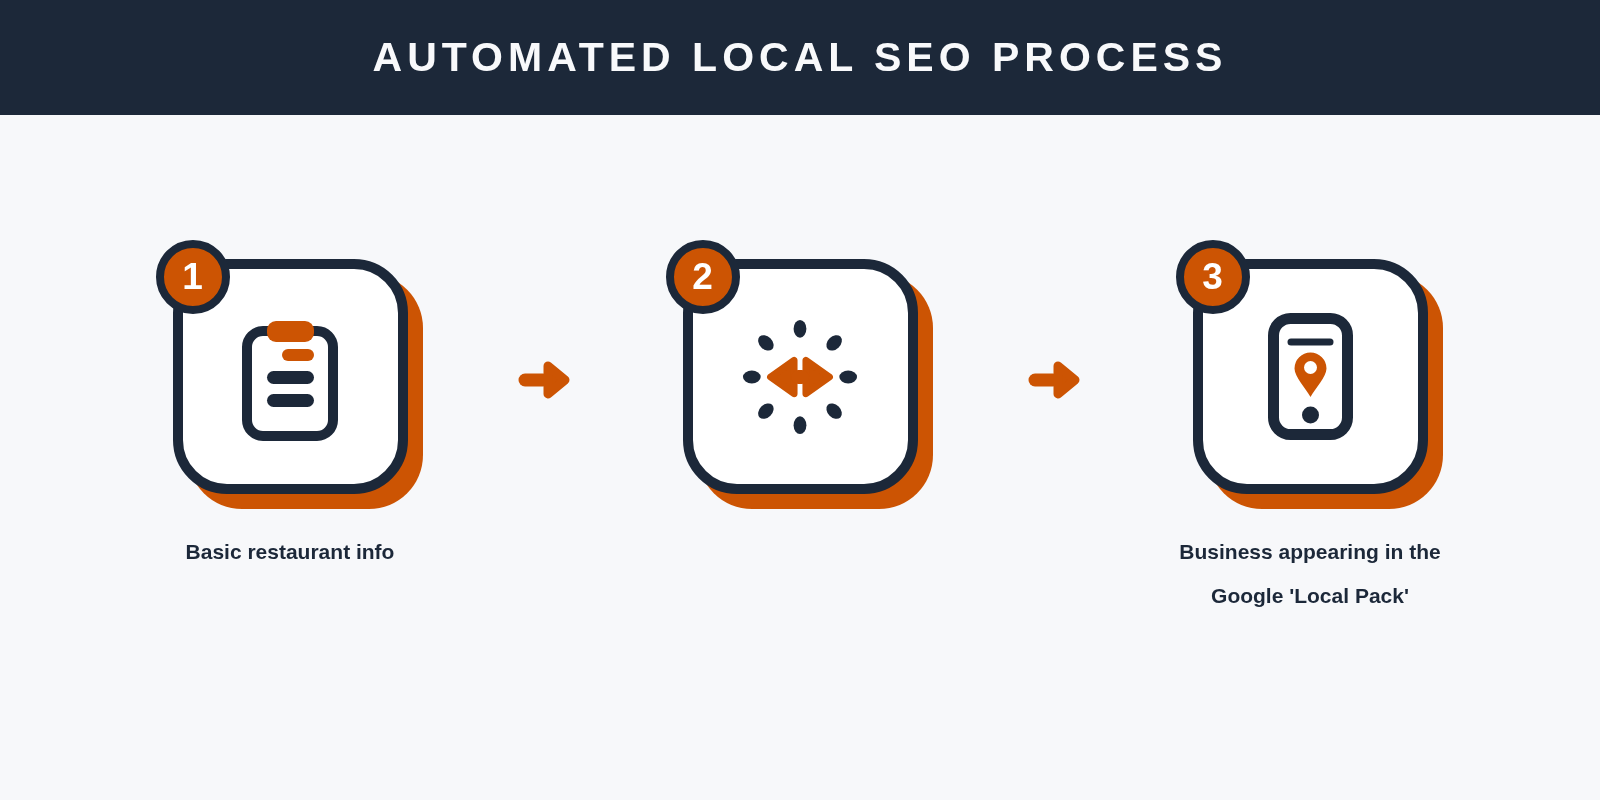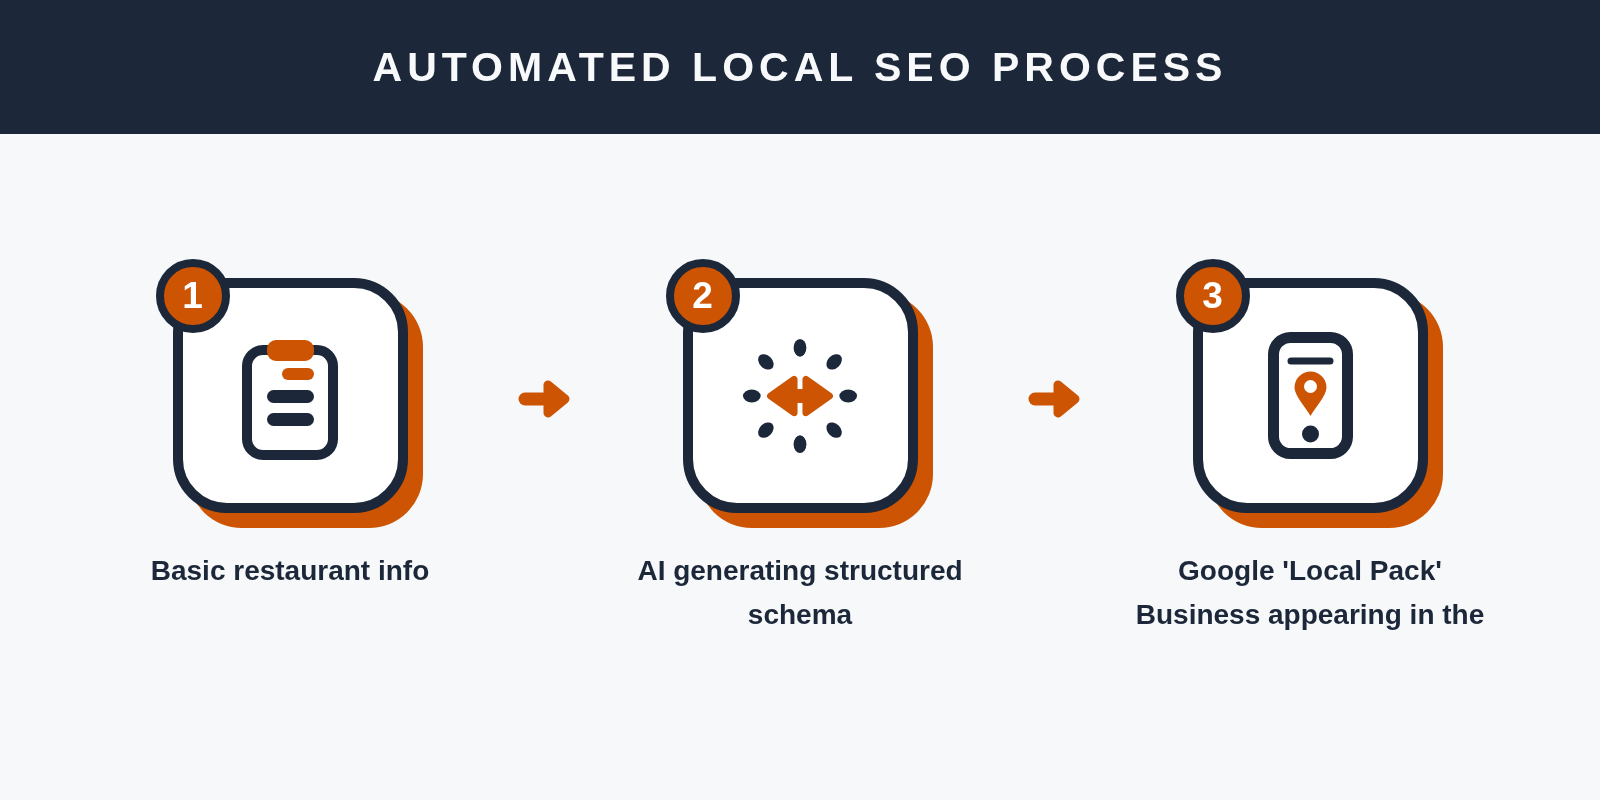--- a/index.html
+++ b/index.html
@@ -9,21 +9,21 @@
     --card: #ffffff;
     --title: #f8f9fb;
   }
   * { box-sizing: border-box; margin: 0; padding: 0; }
   html, body { width: 1600px; height: 800px; overflow: hidden; }
   body {
     background: var(--bg);
     font-family: "Liberation Sans", "DejaVu Sans", sans-serif;
   }
   .header {
-    height: 134px;
+    height: 115px;
     background: var(--navy);
     display: flex;
     align-items: center;
     justify-content: center;
   }
   .header h1 {
     color: var(--title);
     font-size: 41px;
     font-weight: 700;
     letter-spacing: 5px;
@@ -61,21 +61,21 @@
     align-items: center;
     justify-content: center;
     color: #ffffff;
     font-size: 37px;
     font-weight: 700;
   }
   .label {
     margin-top: 36px;
     text-align: center;
     color: var(--navy);
-    font-size: 28px;
+    font-size: 21px;
     font-weight: 700;
     line-height: 44px;
   }
   .label span { display: block; }
   .arrow-cell {
     width: 70px;
     margin-top: 97px;
     display: flex;
     justify-content: center;
   }
@@ -140,24 +140,20 @@
           <ellipse class="fn" cx="25.3" cy="94.7" rx="6.5" ry="9" transform="rotate(45 25.3 94.7)"></ellipse>
           <ellipse class="fn" cx="94.7" cy="94.7" rx="6.5" ry="9" transform="rotate(-45 94.7 94.7)"></ellipse>
           <g class="fo so" stroke-width="7" stroke-linejoin="round" stroke-linecap="round">
             <path d="M30 60 L54 43 L54 77 Z"></path>
             <path d="M90 60 L66 43 L66 77 Z"></path>
             <rect x="51" y="53" width="18" height="14" rx="7" stroke="none"></rect>
           </g>
         </svg>
       </div>
     </div>
-    <div class="label">
-      <span>AI generating structured</span>
-      <span>schema</span>
-    </div>
   </div>
 
   <div class="arrow-cell">
     <svg width="56" height="48" viewBox="0 0 56 48" xmlns="http://www.w3.org/2000/svg">
       <line class="so" x1="8" y1="24" x2="26" y2="24" stroke-width="13" stroke-linecap="round"></line>
       <path class="fo so" d="M31 10 L48 24 L31 38 Z" stroke-width="9" stroke-linejoin="round" stroke-linecap="round"></path>
     </svg>
   </div>
 
   <div class="step">
@@ -169,18 +165,18 @@
         <svg width="85" height="127" viewBox="0 0 85 127" xmlns="http://www.w3.org/2000/svg">
           <rect class="fw sn" x="5.5" y="5.5" width="74" height="116" rx="17" stroke-width="11"></rect>
           <line class="sn" x1="23" y1="29" x2="62" y2="29" stroke-width="7" stroke-linecap="round"></line>
           <path class="fo" d="M42.5 84 C38 76 26.5 63.5 26.5 55.5 A16 16 0 1 1 58.5 55.5 C58.5 63.5 47 76 42.5 84 Z"></path>
           <circle class="fw" cx="42.5" cy="54.5" r="6.5"></circle>
           <circle class="fn" cx="42.5" cy="102" r="8.5"></circle>
         </svg>
       </div>
     </div>
     <div class="label">
+      <span>Business appearing in the</span>
       <span>Google 'Local Pack'</span>
-      <span>Business appearing in the</span>
     </div>
   </div>
 
 </div>
 
 </body></html>

